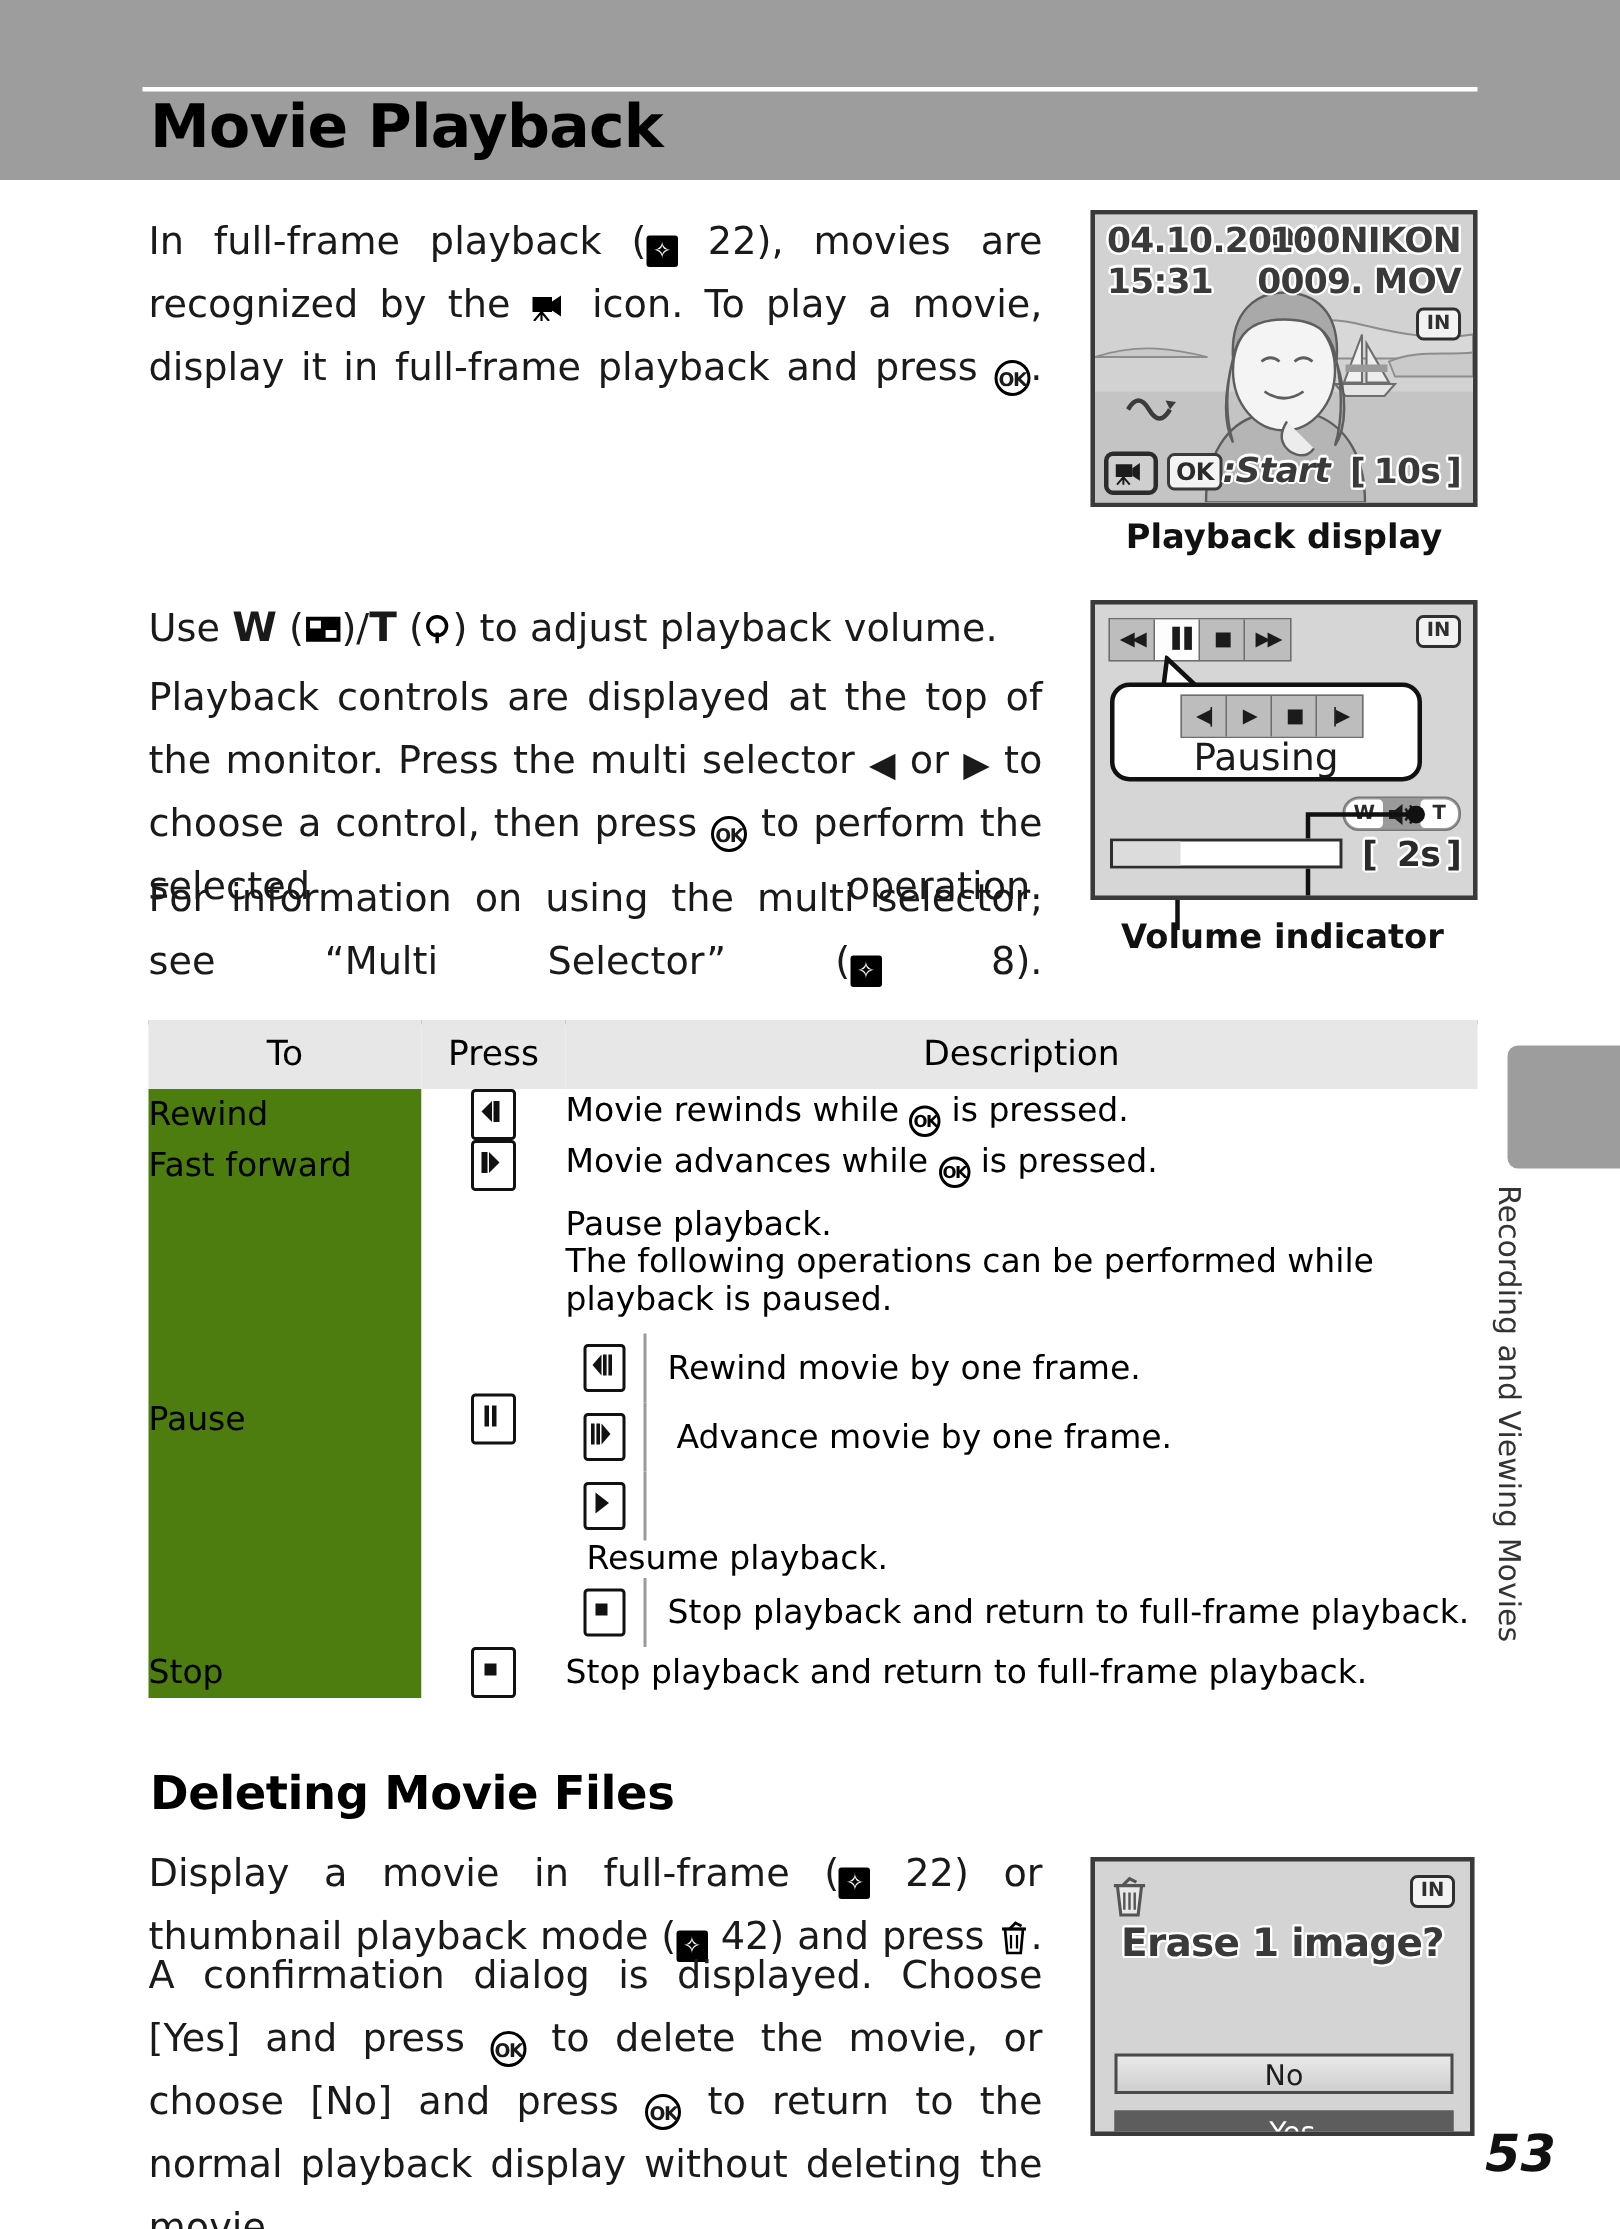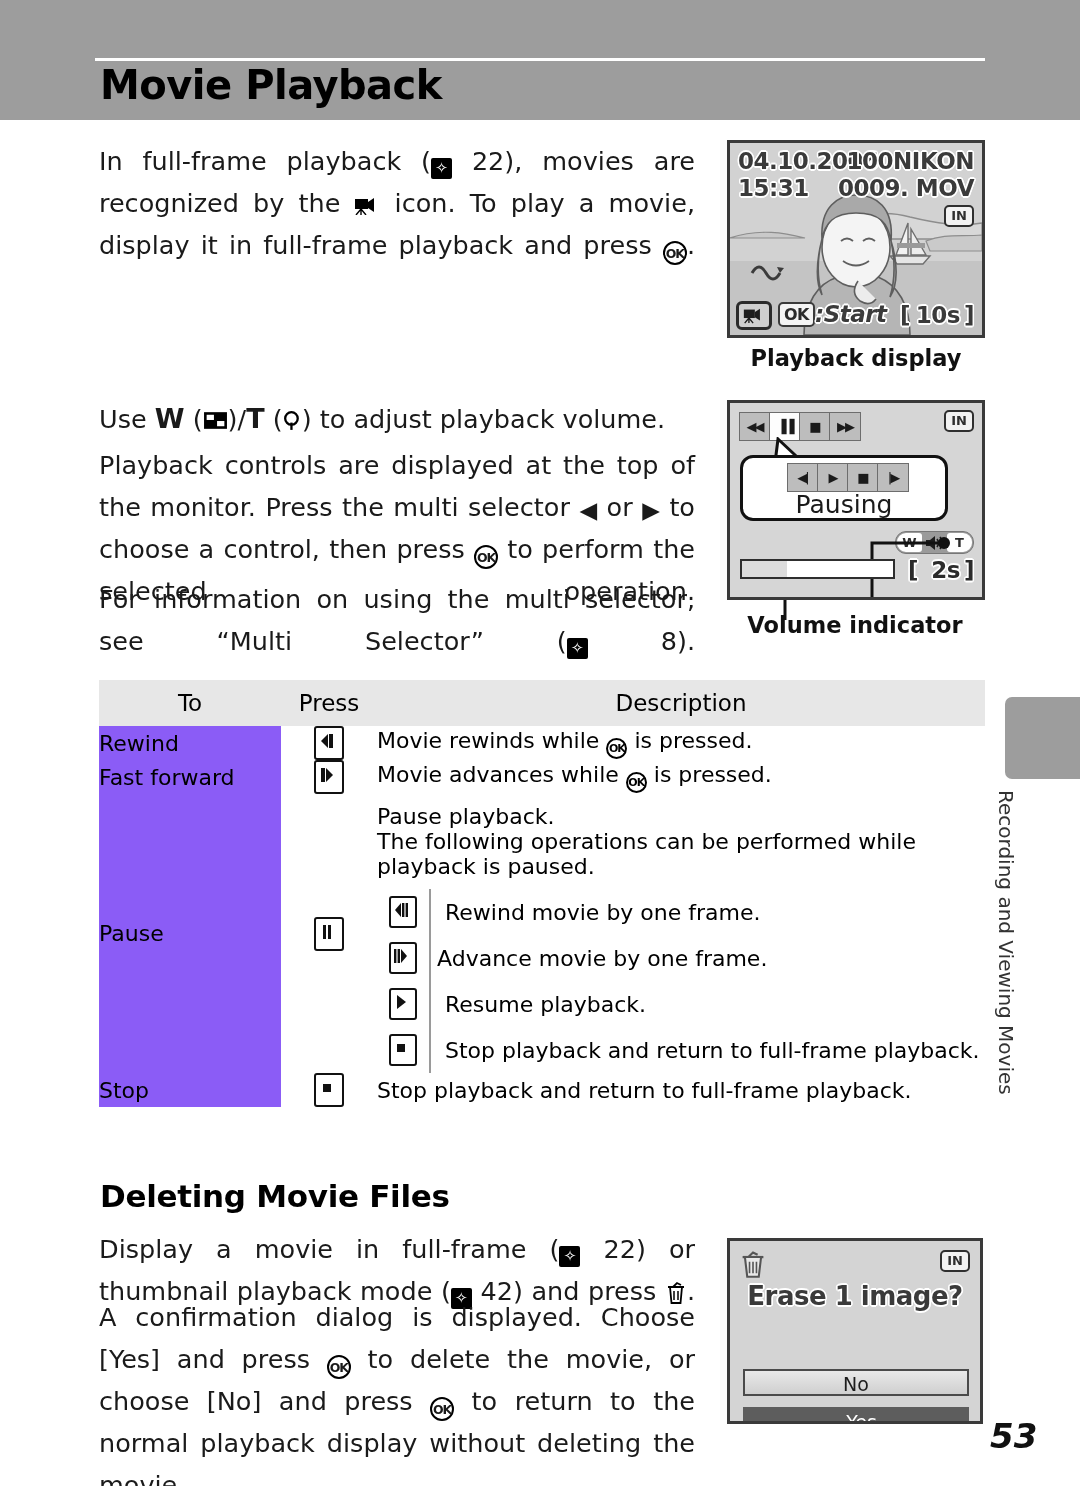--- a/index.html
+++ b/index.html
@@ -165,21 +165,21 @@
   }
   .tbl td,.tbl th{
     border:0;padding:0;vertical-align:middle;
   }
   .rule-top{position:absolute;left:99px;width:886px;height:3px;background:#7a7a7a;}
   .cell{
     box-sizing:border-box;
     padding:8px 12px;
     font-weight:normal;
   }
-  .col-to{width:182px;background:#8b5cf6;}
+  .col-to{width:182px;background:#4d7c0f;}
   .col-press{width:96px;text-align:center;background:#fff;}
   .col-desc{background:#fff;padding-left:14px;}
   .hdr td{background:#e7e7e7;text-align:center;font-size:23px;padding:10px 0;}
   .bline{border-bottom:2.6px solid #8a8a8a;}
   .bline-thin{border-bottom:2px solid #9a9a9a;}
 
   .mini{
     display:inline-block;width:26px;height:30px;
     border:2.4px solid #111;border-radius:3px;background:#fff;
     position:relative;vertical-align:middle;
@@ -420,28 +420,28 @@
     <tr>
       <td class="cell col-desc bline-thin" style="padding:0;">
         <div style="display:flex;align-items:center;">
           <div style="width:52px;text-align:center;border-right:2.2px solid #9a9a9a;padding:7px 0;">
             <span class="mini" style="width:24px;height:28px;"><svg width="18" height="22" viewBox="0 0 18 22" style="position:absolute;left:1px;top:1px;">
                   <rect x="2" y="4" width="2.4" height="14" fill="#111"></rect>
                   <rect x="5.6" y="4" width="2.4" height="14" fill="#111"></rect>
                   <path d="M9 4 L15 11 L9 18Z" fill="#111"></path>
                 </svg></span>
           </div>
-          <div style="padding-left:6px;">Advance movie by one frame.</div>
+          <div style="padding-left:20px;">Advance movie by one frame.</div>
         </div>
       </td>
     </tr>
 
     <tr>
       <td class="cell col-desc bline-thin" style="padding:0;">
-        <div style="display:flex;align-items:center;">
+        <div style="display:flex;align-items:flex-start;flex-direction:column;">
           <div style="width:52px;text-align:center;border-right:2.2px solid #9a9a9a;padding:7px 0;">
             <span class="mini" style="width:24px;height:28px;"><svg width="18" height="22" viewBox="0 0 18 22" style="position:absolute;left:1px;top:1px;">
                   <path d="M5 4 L14 11 L5 18Z" fill="#111"></path>
                 </svg></span>
           </div>
           <div style="padding-left:14px;">Resume playback.</div>
         </div>
       </td>
     </tr>
 

